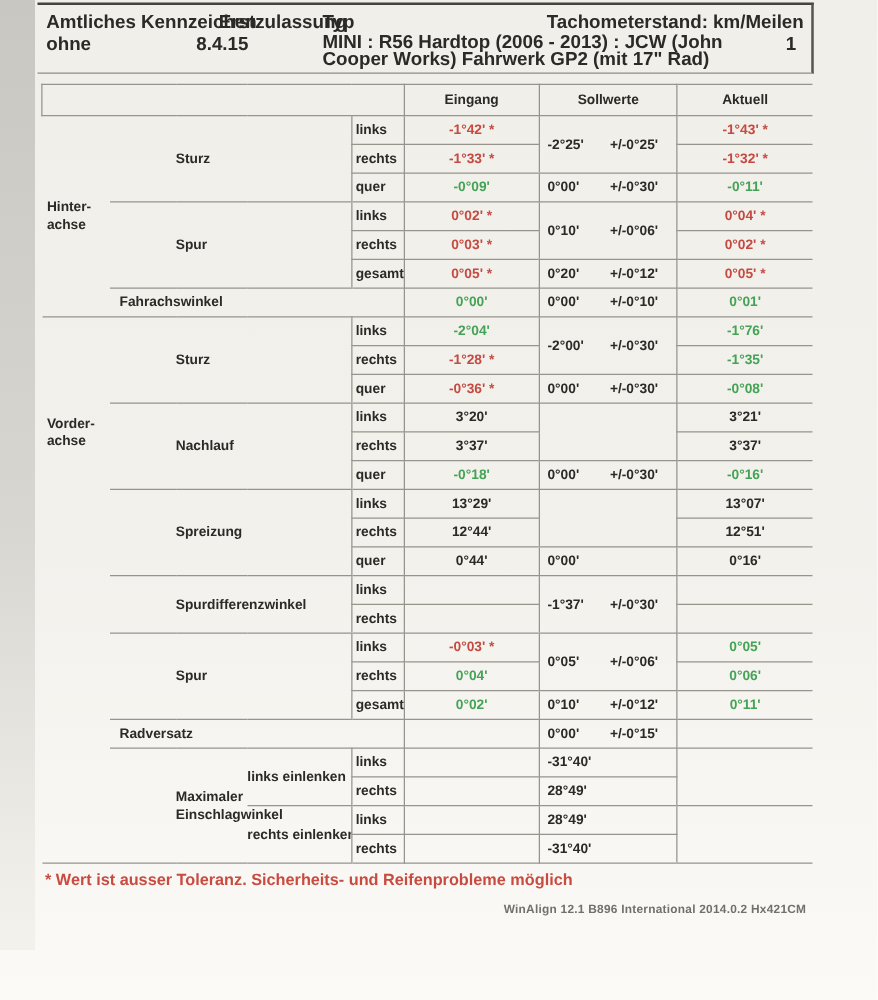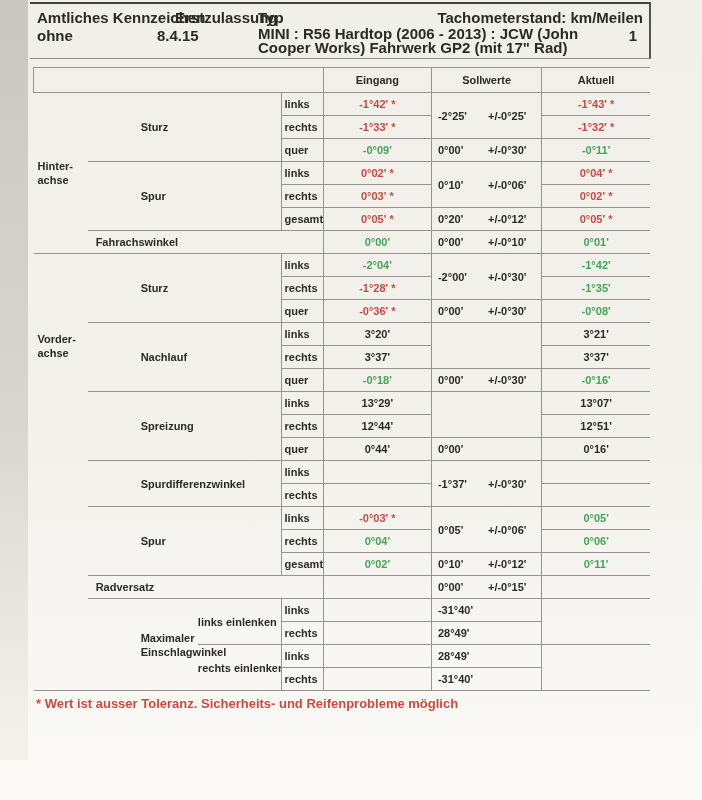--- a/index.html
+++ b/index.html
@@ -128,21 +128,21 @@
       <td class="a bb st-ok">0°01'</td>
     </tr>
 
     <tr>
       <td rowspan="19" class="axle vtop bb">Vorder-
 achse</td>
       <td colspan="3" rowspan="3" class="param bb">Sturz</td>
       <td class="sub bl br bb">links</td>
       <td class="e br bb st-ok">-2°04'</td>
       <td rowspan="2" class="soll br bb"><span class="nom">-2°00'</span><span>+/-0°30'</span></td>
-      <td class="a bb st-ok">-1°42'</td>
+      <td class="a bb st-ok">-1°76'</td>
     </tr>
     <tr>
       <td class="sub bl br bb">rechts</td>
       <td class="e br bb st-out">-1°28' *</td>
       <td class="a bb st-ok">-1°35'</td>
     </tr>
     <tr>
       <td class="sub bl br bb">quer</td>
       <td class="e br bb st-out">-0°36' *</td>
       <td class="soll br bb"><span class="nom">0°00'</span><span>+/-0°30'</span></td>
@@ -243,13 +243,14 @@
     </tr>
     <tr>
       <td class="sub bl br bb">rechts</td>
       <td class="e br bb"></td>
       <td class="soll br bb"><span class="nom">-31°40'</span></td>
     </tr>
   </tbody>
     </table>
 
   <div class="footnote">* Wert ist ausser Toleranz. Sicherheits- und Reifenprobleme möglich</div>
+  <div class="version">WinAlign 12.1 B896  International 2014.0.2 Hx421CM</div>
 </div>
 
 </body></html>

